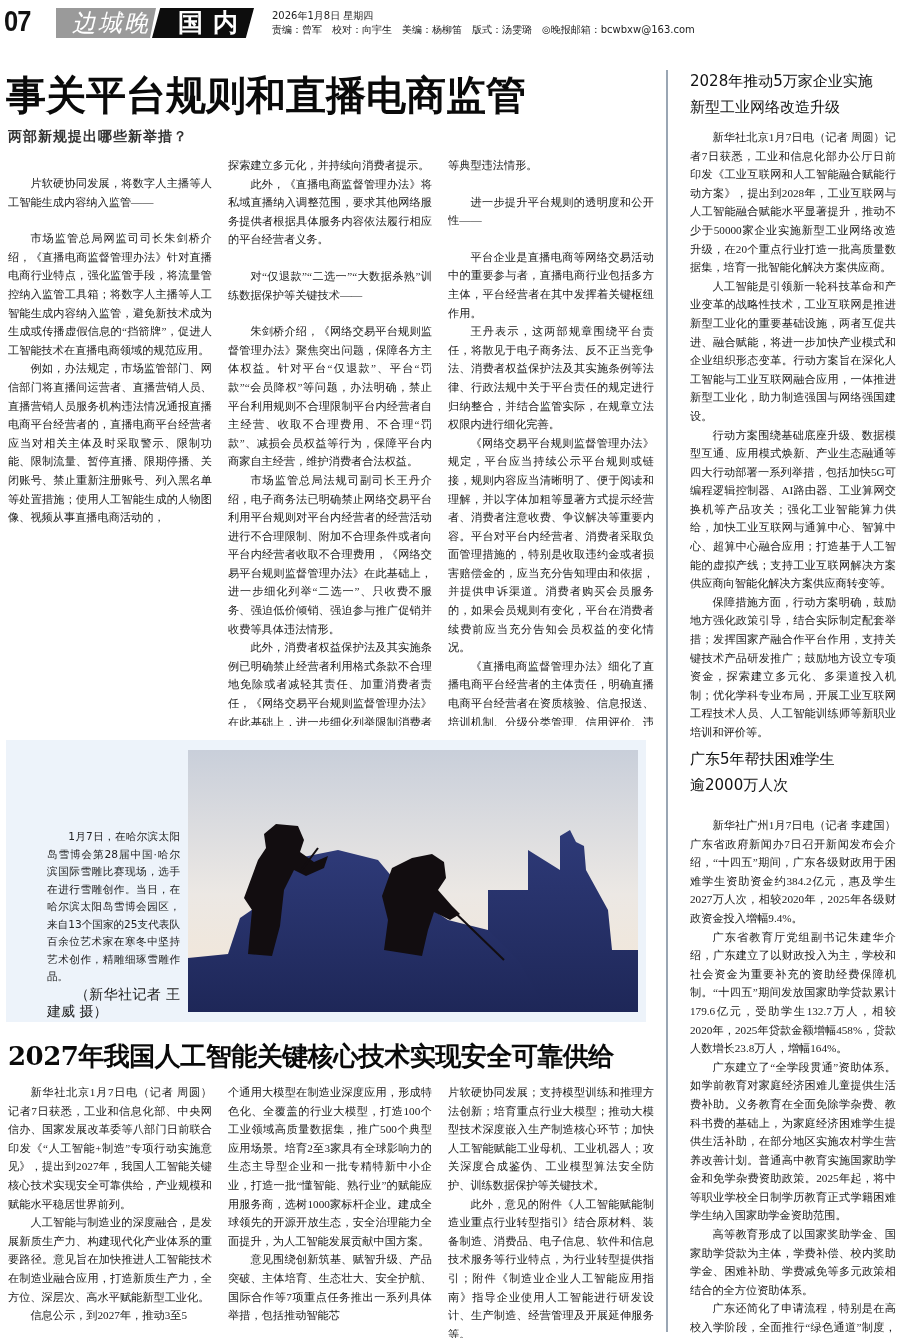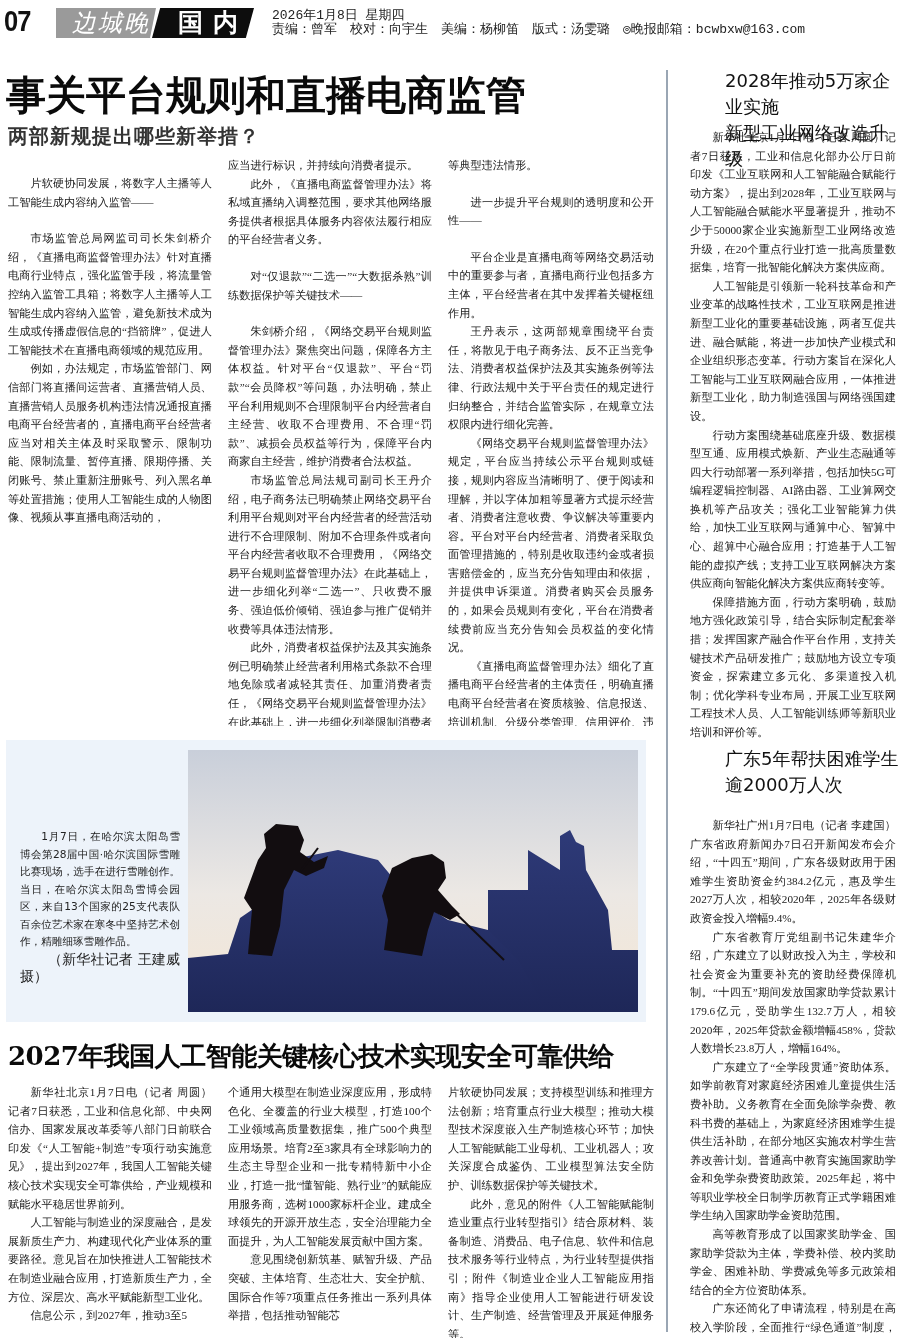--- a/index.html
+++ b/index.html
@@ -4,52 +4,52 @@
 <style>
   * { box-sizing: border-box; margin: 0; padding: 0; }
   html, body { width: 904px; height: 1338px; background: #ffffff; overflow: hidden; }
   body { position: relative; font-family: "DejaVu Sans", "Liberation Sans", sans-serif; color: #111; }
 
   
   .masthead { position: absolute; left: 0; top: 0; width: 904px; height: 44px; }
   .page-no { position: absolute; left: 4px; top: 6px; font-family: "Liberation Sans", sans-serif; font-weight: bold; font-size: 30px; letter-spacing: -1px; color: #111; line-height: 30px; transform: scaleX(0.85); transform-origin: left; }
   .paper-name { position: absolute; left: 56px; top: 8px; width: 100px; height: 30px; background: #9a9a9a; color: #fff; font-family: "DejaVu Serif", serif; font-size: 24px; font-style: italic; line-height: 30px; padding-left: 16px; letter-spacing: 2px; clip-path: polygon(0 0,100% 0,94% 100%,0 100%); }
   .section-name { position: absolute; left: 152px; top: 8px; width: 102px; height: 30px; background: #0d0d0d; color: #fff; font-family: "DejaVu Serif", serif; font-weight: bold; font-size: 25px; line-height: 30px; padding-left: 26px; letter-spacing: 10px; clip-path: polygon(8% 0,100% 0,92% 100%,0 100%); }
-  .meta { position: absolute; left: 272px; top: 9px; font-size: 13px; line-height: 14px; color: #222; font-family: Liberation Mono, monospace; }
+  .meta { position: absolute; left: 272px; top: 9px; font-size: 10px; line-height: 14px; color: #222; }
 
   
   .vrule { position: absolute; left: 666px; top: 70px; width: 2px; height: 1262px; background: #9aa6b4; }
 
   
   .headline { position: absolute; left: 6px; top: 70px; font-family: "DejaVu Sans", sans-serif; font-weight: bold; font-size: 40px; letter-spacing: 0px; line-height: 50px; color: #0a0a0a; }
-  .subhead { position: absolute; left: 8px; top: 124px; font-family: "DejaVu Serif", serif; font-size: 20px; line-height: 24px; color: #333; letter-spacing: 1px; }
+  .subhead { position: absolute; left: 8px; top: 124px; font-family: "DejaVu Serif", serif; font-size: 14px; line-height: 24px; color: #333; letter-spacing: 1px; }
 
   .col { position: absolute; font-size: 11.2px; line-height: 18.6px; color: #1a1a1a; text-align: justify; }
   .col p { text-indent: 2em; font-family: Liberation Serif, serif; }
   .col p.noind { text-indent: 0; }
   .col p.sub { margin-top: 18px; margin-bottom: 18px; }
   .c1 { left: 8px; top: 156px; width: 204px; height: 570px; overflow: hidden; }
   .c2 { left: 228px; top: 156px; width: 204px; height: 570px; overflow: hidden; }
   .c3 { left: 448px; top: 156px; width: 206px; height: 570px; overflow: hidden; }
 
   
   .photo-block { position: absolute; left: 6px; top: 740px; width: 640px; height: 282px; background: #edf3fa; }
   .caption { position: absolute; left: 14px; top: 88px; width: 160px; font-size: 10.6px; line-height: 17.5px; color: #222; text-align: justify; }
-  .caption p { text-indent: 2em; }
+  .caption p { text-indent: 2em; margin-left: 27px; }
   .caption .credit { font-family: "DejaVu Serif", serif; font-size: 14px; }
   .photo { position: absolute; left: 182px; top: 10px; width: 450px; height: 262px; overflow: hidden; }
 
   
   .headline2 { position: absolute; left: 8px; top: 1038px; font-family: "DejaVu Serif", serif; font-weight: bold; font-size: 26px; line-height: 36px; color: #0a0a0a; letter-spacing: -0.5px; }
   .c4 { left: 8px; top: 1083px; width: 204px; height: 255px; overflow: hidden; }
   .c5 { left: 228px; top: 1083px; width: 204px; height: 255px; overflow: hidden; }
   .c6 { left: 448px; top: 1083px; width: 206px; height: 255px; overflow: hidden; }
 
   
-  .side-title { position: absolute; left: 725px; font-size: 18px; line-height: 26px; color: #111; letter-spacing: 0px; }
+  .side-title { position: absolute; left: 690px; font-size: 15px; line-height: 26px; color: #111; letter-spacing: 0px; }
   .side-title.t1 { top: 68px; }
   .side-title.t2 { top: 746px; }
   .s1 { left: 690px; top: 128px; width: 206px; height: 610px; overflow: hidden; }
   .s2 { left: 690px; top: 816px; width: 206px; height: 522px; overflow: hidden; }
 </style>
 </head>
 <body>
 
 <div class="masthead">
   <div class="page-no">07</div>
@@ -65,21 +65,21 @@
 
 <h1 class="headline">事关平台规则和直播电商监管</h1>
 <h2 class="subhead">两部新规提出哪些新举措？</h2>
 
 <div class="col c1">
   <p class="sub">片软硬协同发展，将数字人主播等人工智能生成内容纳入监管——</p>
   <p>市场监管总局网监司司长朱剑桥介绍，《直播电商监督管理办法》针对直播电商行业特点，强化监管手段，将流量管控纳入监管工具箱；将数字人主播等人工智能生成内容纳入监管，避免新技术成为生成或传播虚假信息的“挡箭牌”，促进人工智能技术在直播电商领域的规范应用。</p>
   <p>例如，办法规定，市场监管部门、网信部门将直播间运营者、直播营销人员、直播营销人员服务机构违法情况通报直播电商平台经营者的，直播电商平台经营者应当对相关主体及时采取警示、限制功能、限制流量、暂停直播、限期停播、关闭账号、禁止重新注册账号、列入黑名单等处置措施；使用人工智能生成的人物图像、视频从事直播电商活动的，</p>
 </div>
 <div class="col c2">
-  <p class="noind">应当进行标识，并持续向消费者提示。</p>
+  <p class="noind">探索建立多元化，并持续向消费者提示。</p>
   <p>此外，《直播电商监督管理办法》将私域直播纳入调整范围，要求其他网络服务提供者根据具体服务内容依法履行相应的平台经营者义务。</p>
   <p class="sub">对“仅退款”“二选一”“大数据杀熟”训练数据保护等关键技术——</p>
   <p>朱剑桥介绍，《网络交易平台规则监督管理办法》聚焦突出问题，保障各方主体权益。针对平台“仅退款”、平台“罚款”“会员降权”等问题，办法明确，禁止平台利用规则不合理限制平台内经营者自主经营、收取不合理费用、不合理“罚款”、减损会员权益等行为，保障平台内商家自主经营，维护消费者合法权益。</p>
   <p>市场监管总局法规司副司长王丹介绍，电子商务法已明确禁止网络交易平台利用平台规则对平台内经营者的经营活动进行不合理限制、附加不合理条件或者向平台内经营者收取不合理费用，《网络交易平台规则监督管理办法》在此基础上，进一步细化列举“二选一”、只收费不服务、强迫低价倾销、强迫参与推广促销并收费等具体违法情形。</p>
   <p>此外，消费者权益保护法及其实施条例已明确禁止经营者利用格式条款不合理地免除或者减轻其责任、加重消费者责任，《网络交易平台规则监督管理办法》在此基础上，进一步细化列举限制消费者自主选择商品、限制消费者投诉举报权、“大数据杀熟”</p>
 </div>
 <div class="col c3">
   <p class="noind">等典型违法情形。</p>
   <p class="sub">进一步提升平台规则的透明度和公开性——</p>
   <p>平台企业是直播电商等网络交易活动中的重要参与者，直播电商行业包括多方主体，平台经营者在其中发挥着关键枢纽作用。</p>

